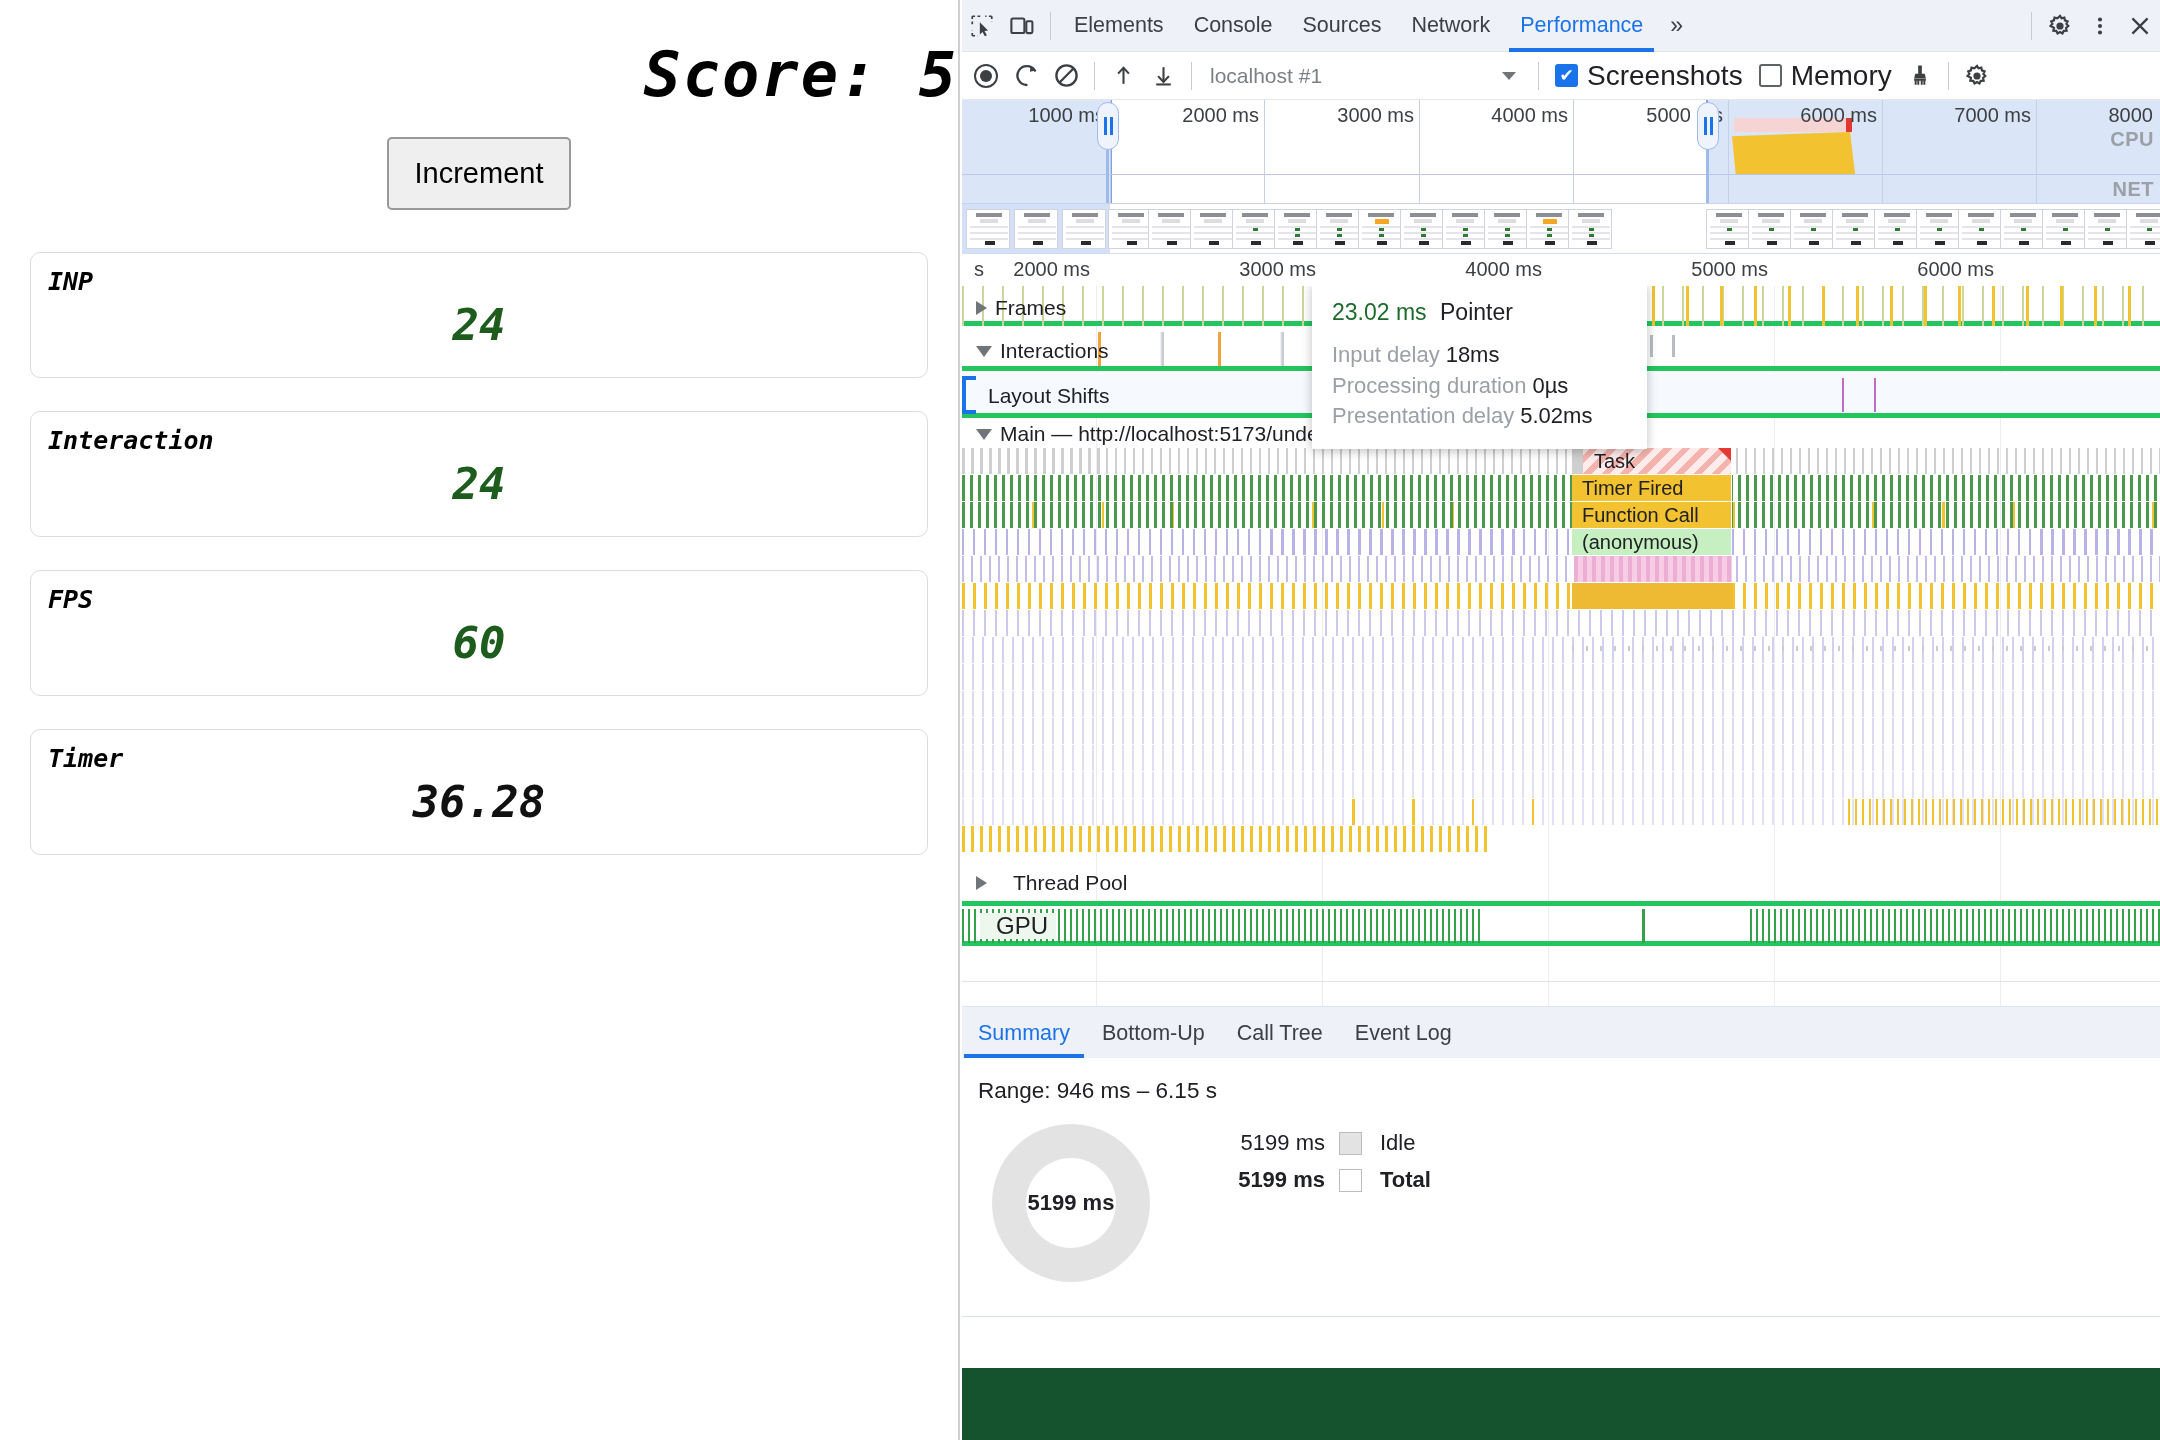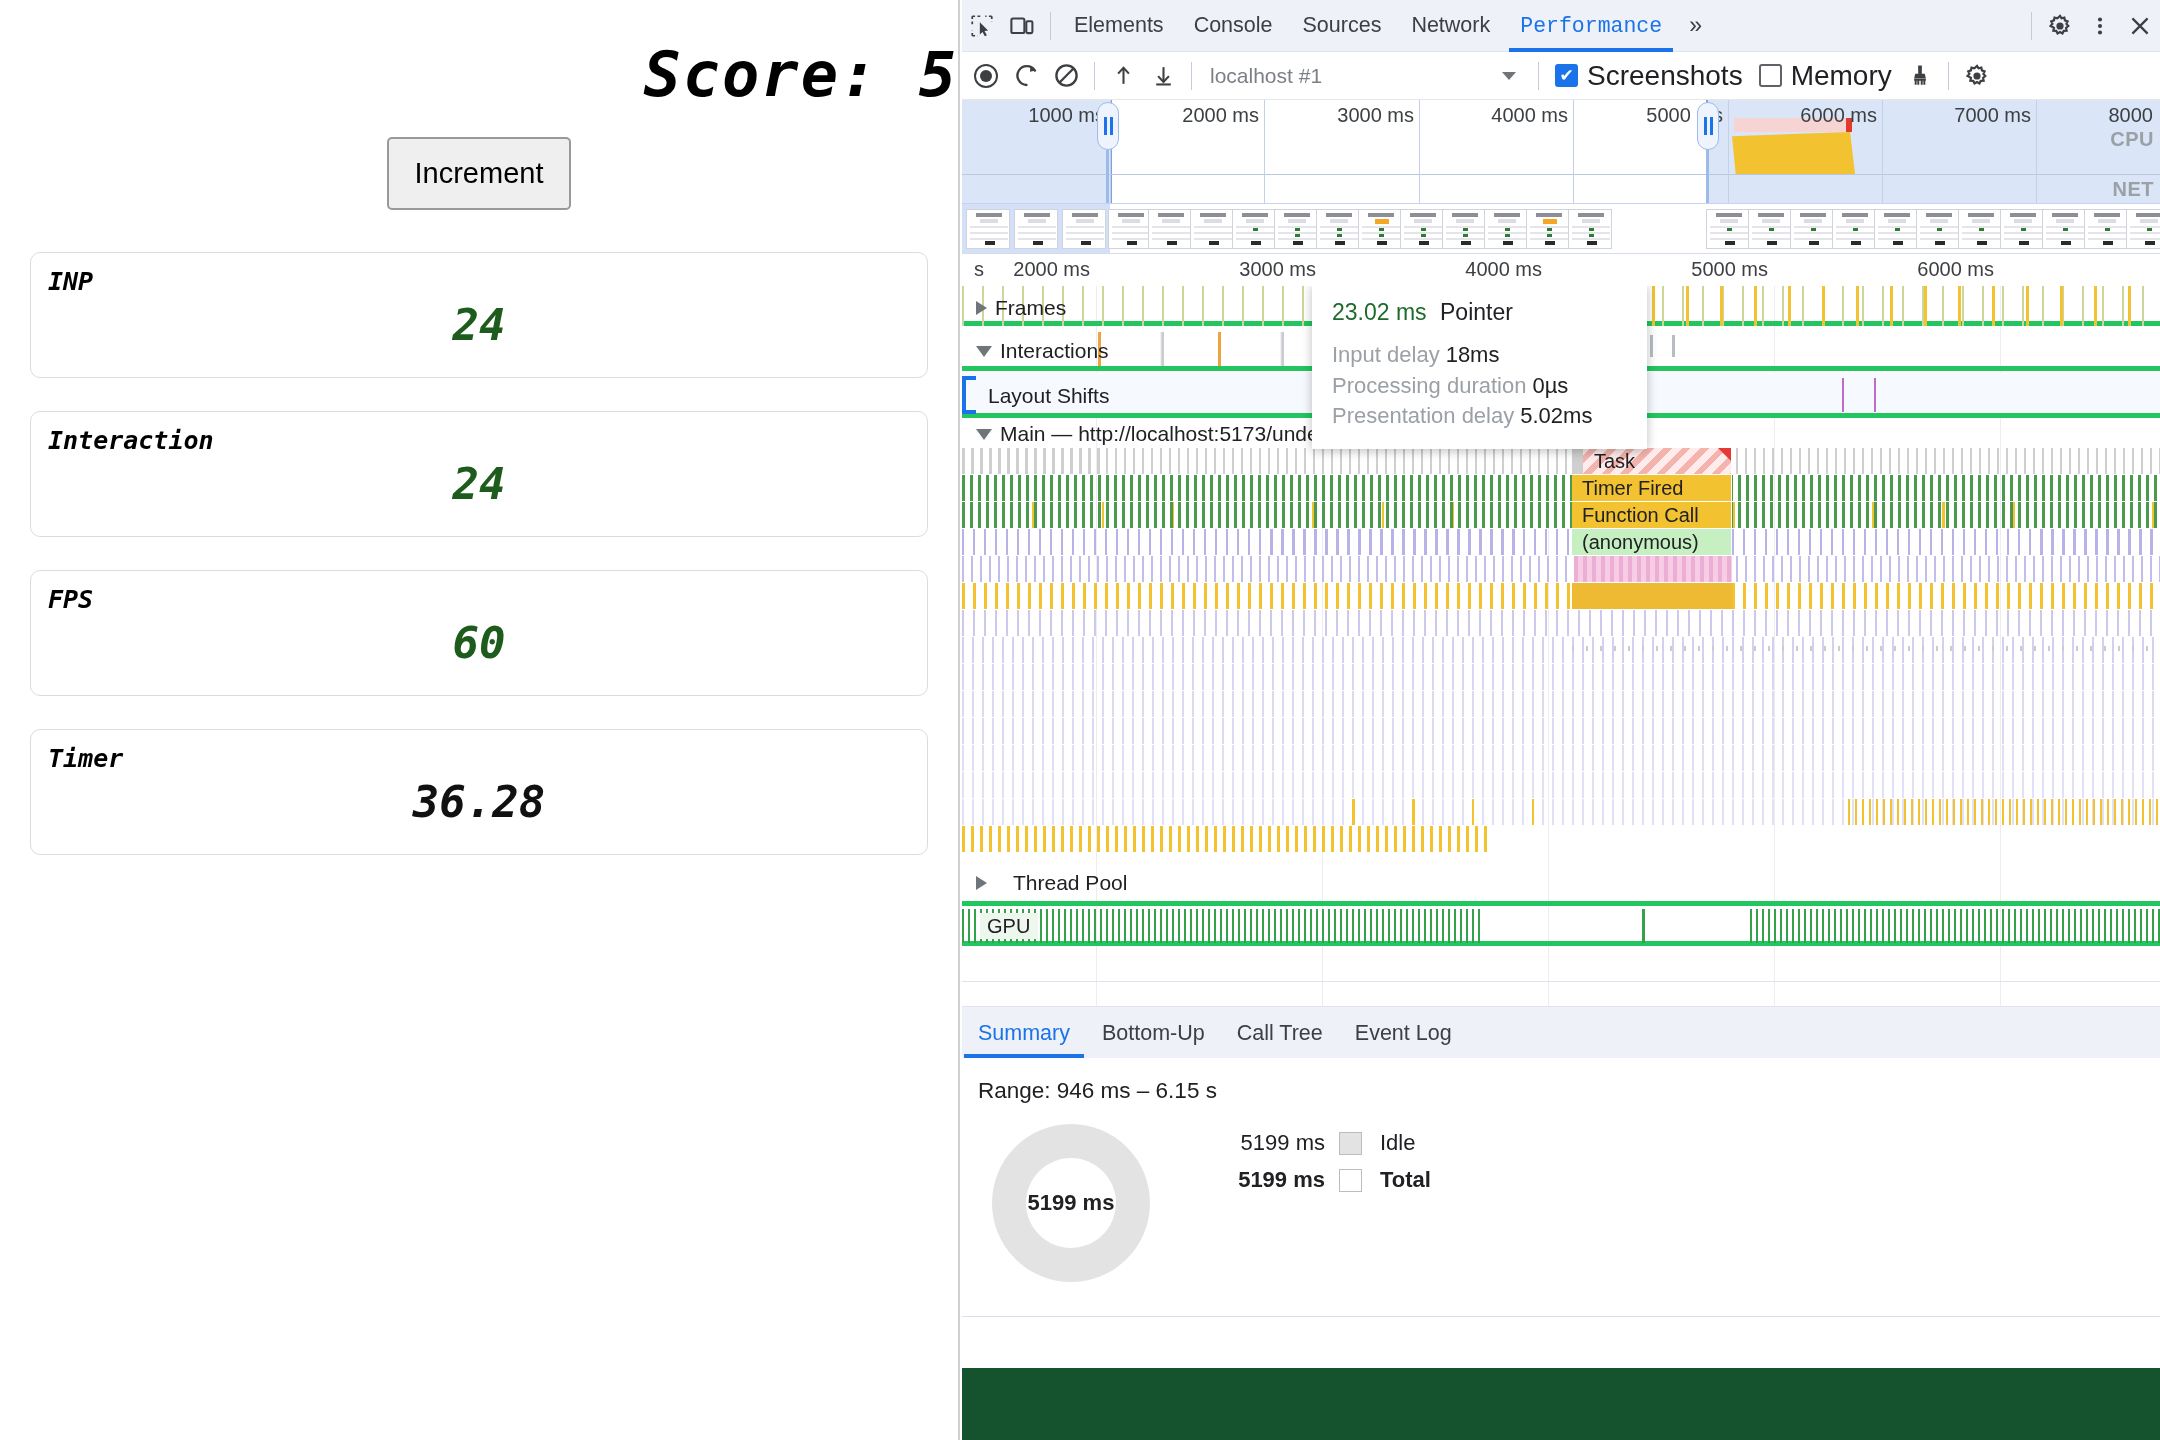--- a/index.html
+++ b/index.html
@@ -89,21 +89,21 @@
     flex: 0 0 auto;
   }
   .vsep { width: 1px; height: 28px; background: #c7cad8; margin: 0 8px; flex:0 0 auto; }
   .dt-tab {
     padding: 0 15px; height: 52px;
     display: flex; align-items: center;
     font-size: 21.5px; color: #3c4043;
     cursor: pointer; position: relative;
     white-space: nowrap;
   }
-  .dt-tab.active { color: #1a73e8; font-family: Liberation Mono, monospace; }
+  .dt-tab.active { color: #1a73e8; }
   .dt-tab.active::after {
     content: ""; position: absolute; left: 4px; right: 4px; bottom: 0;
     height: 4px; background: #1a73e8;
   }
   .chev-more { font-size: 23px; color: #3c4043; padding: 0 12px; cursor: pointer; }
   .tabbar-spacer { flex: 1 1 auto; }
 
   
   .dt-toolbar {
     height: 48px; background: #fff;
@@ -273,22 +273,22 @@
   }
   .bar.task .corner {
     position: absolute; right: 0; top: 0;
     width: 0; height: 0;
     border-top: 13px solid #e53935;
     border-left: 13px solid transparent;
   }
   .bar.amber { background: #f2c230; }
   .bar.green { background: #c6f0c2; }
   .gpu-bar {
-    position: absolute; font-size: 20px; color: #202124;
-    display: flex; align-items: center; padding-left: 7px;
+    position: absolute; font-size: 24px; color: #202124;
+    display: flex; align-items: center; padding-left: 16px;
   }
 
   
   .tooltip {
     position: absolute; z-index: 30;
     background: #fff;
     box-shadow: 0 2px 10px rgba(0,0,0,.26);
     padding: 15px 20px 17px 20px;
     min-width: 335px;
   }

